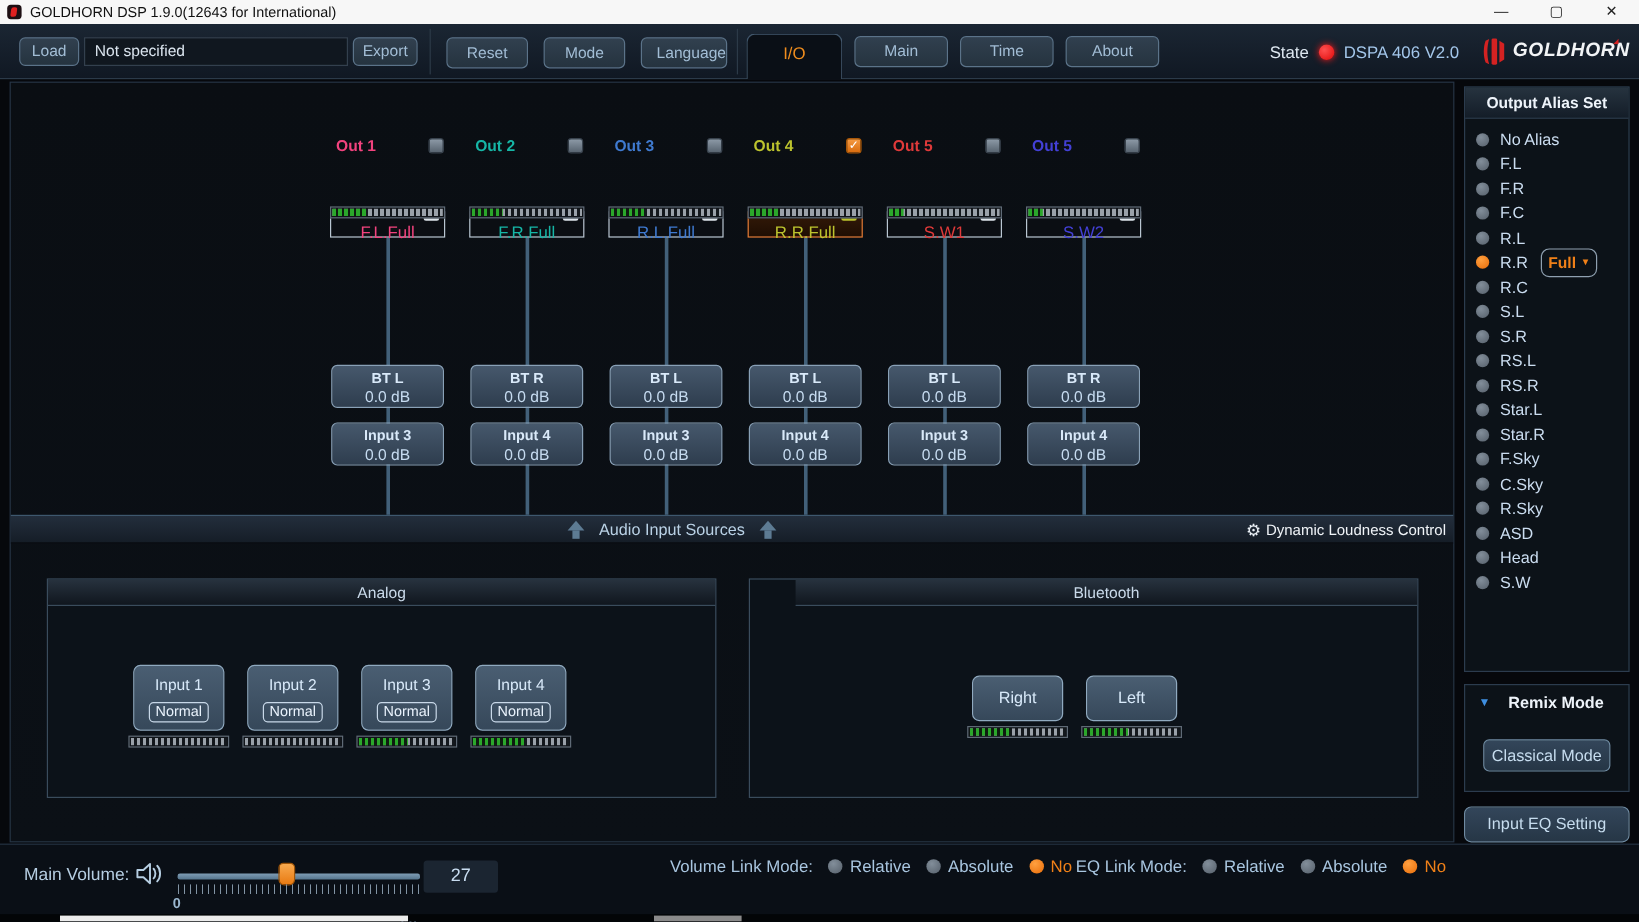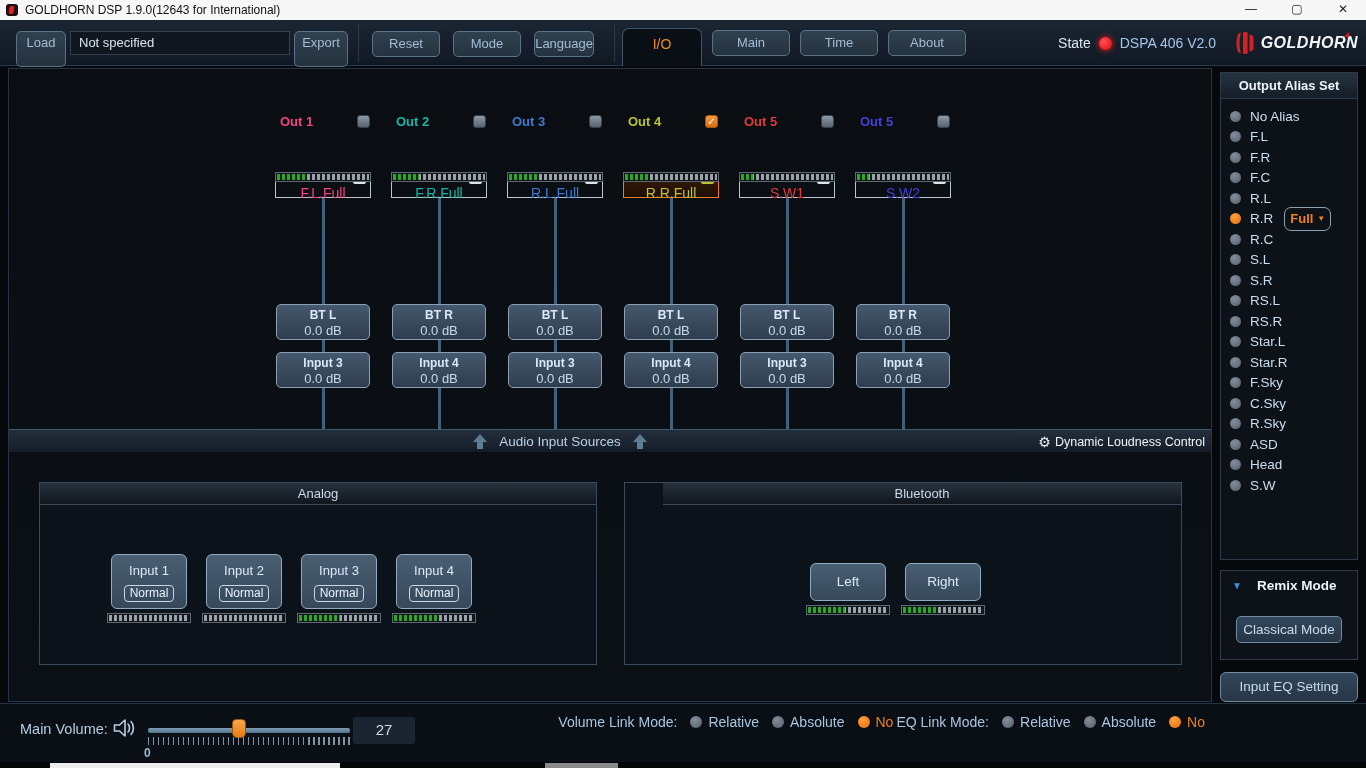--- a/index.html
+++ b/index.html
@@ -13,21 +13,21 @@
   .app-icon { width:12px; height:12px; margin:0 7px 0 6px; border-radius:3px; background:#1d0f13; position:relative; }
   .app-icon::after { content:""; position:absolute; left:3px; top:2px; width:5px; height:8px;
                      background:#e02020; border-radius:2px; transform:skewX(-8deg); }
   .title-text { font-size:12px; color:#101010; }
   .win-controls { position:absolute; right:0; top:0; height:20px; display:flex; }
   .win-btn { width:46px; height:20px; text-align:center; font-size:12px; line-height:19px; color:#222; }
 
   
   .toolbar { position:absolute; left:0; top:20px; width:1366px; height:46px;
              background:linear-gradient(#1b2633,#101823); border-bottom:1px solid #2b3a49; }
-  .tb-btn { position:absolute; height:36px; border:1px solid #5b7389; border-radius:5px;
+  .tb-btn { position:absolute; height:24px; border:1px solid #5b7389; border-radius:5px;
             background:linear-gradient(#31404f,#25333f); color:#a2bdd5; font-size:13px;
             text-align:center; line-height:22px; }
   .tb-sep { position:absolute; top:24px; width:1px; height:38px; background:#2c3a48; }
   .file-field { position:absolute; left:70px; top:11px; width:220px; height:24px; background:#10171f;
                 border:1px solid #33404e; color:#dbe5ef; font-size:13px; line-height:22px; padding-left:8px; }
   .tabs { position:absolute; left:622px; top:8px; display:flex; gap:10px; align-items:flex-start; }
   .tab { width:78px; height:26px; margin-top:2px; border:1px solid #5b7389; border-radius:5px;
          background:linear-gradient(#31404f,#25333f); color:#a2bdd5; font-size:13px;
          text-align:center; line-height:24px; }
   .tab.active { width:80px; height:38px; margin-top:0; border:1px solid #41566b; border-bottom:none;
@@ -161,21 +161,21 @@
     </div>
   </div>
 
   <div class="toolbar">
     <div class="tb-btn" style="left:16px;top:11px;width:50px;">Load</div>
     <div class="file-field">Not specified</div>
     <div class="tb-btn" style="left:294px;top:11px;width:54px;">Export</div>
     <div class="tb-sep" style="left:358px;top:4px;"></div>
     <div class="tb-btn" style="left:372px;top:11px;width:68px;height:26px;line-height:24px;">Reset</div>
     <div class="tb-btn" style="left:453px;top:11px;width:68px;height:26px;line-height:24px;">Mode</div>
-    <div class="tb-btn" style="left:534px;top:11px;width:60px;height:26px;line-height:24px;text-align:right;">Language</div>
+    <div class="tb-btn" style="left:534px;top:11px;width:72px;height:26px;line-height:24px;text-align:right;">Language</div>
     <div class="tb-sep" style="left:614px;top:4px;"></div>
     <div class="tabs">
         <div class="tab active">I/O</div>
         <div class="tab">Main</div>
         <div class="tab">Time</div>
         <div class="tab">About</div>
       </div>
     <div class="state-group">
       <span class="state-label">State</span>
       <span class="state-dot"></span>
@@ -378,29 +378,29 @@
               <div class="m-green" style="width:52%"></div>
             </div>
   </div>
         </div>
     </div>
 
     <div class="group-box bluetooth">
       <div class="group-header">Bluetooth</div>
       <div class="src-row bt-row">
   <div class="src-cell">
+    <div class="src-btn short">Right</div>
+    <div class="meter src-meter">
+              <div class="m-green" style="width:42%"></div>
+            </div>
+  </div>
+  <div class="src-cell">
     <div class="src-btn short">Left</div>
     <div class="meter src-meter">
               <div class="m-green" style="width:45%"></div>
-            </div>
-  </div>
-  <div class="src-cell">
-    <div class="src-btn short">Right</div>
-    <div class="meter src-meter">
-              <div class="m-green" style="width:42%"></div>
             </div>
   </div>
         </div>
     </div>
   </div>
 
   <div class="side-panel alias-panel">
     <div class="side-header">Output Alias Set</div>
     <div class="alias-list">
   <div class="alias-item">

